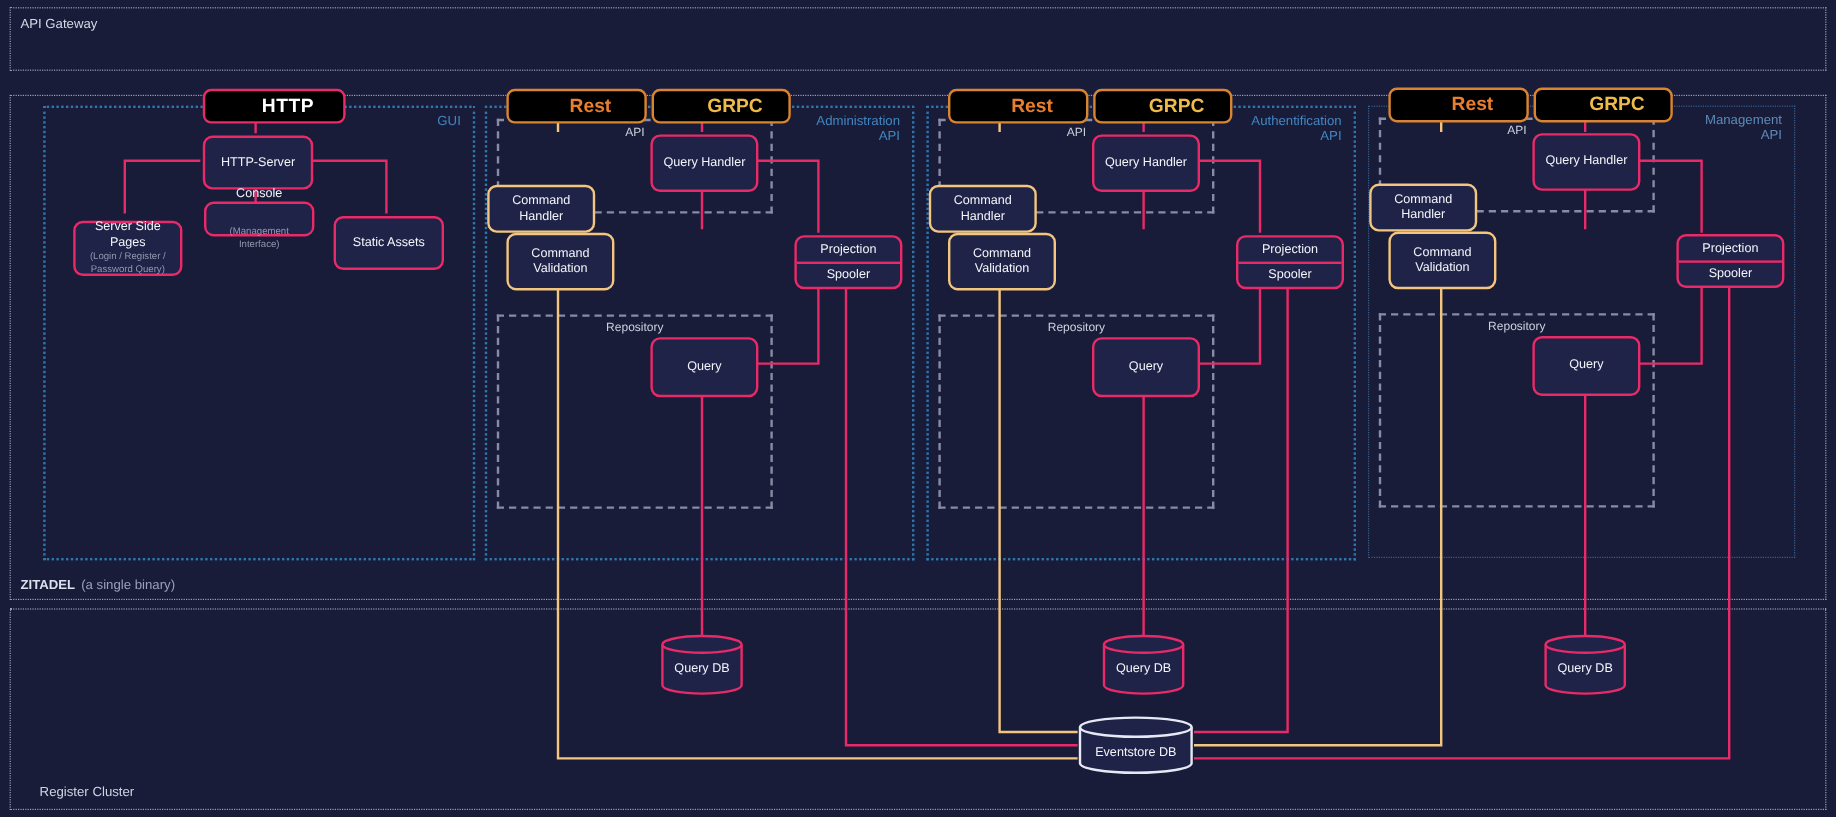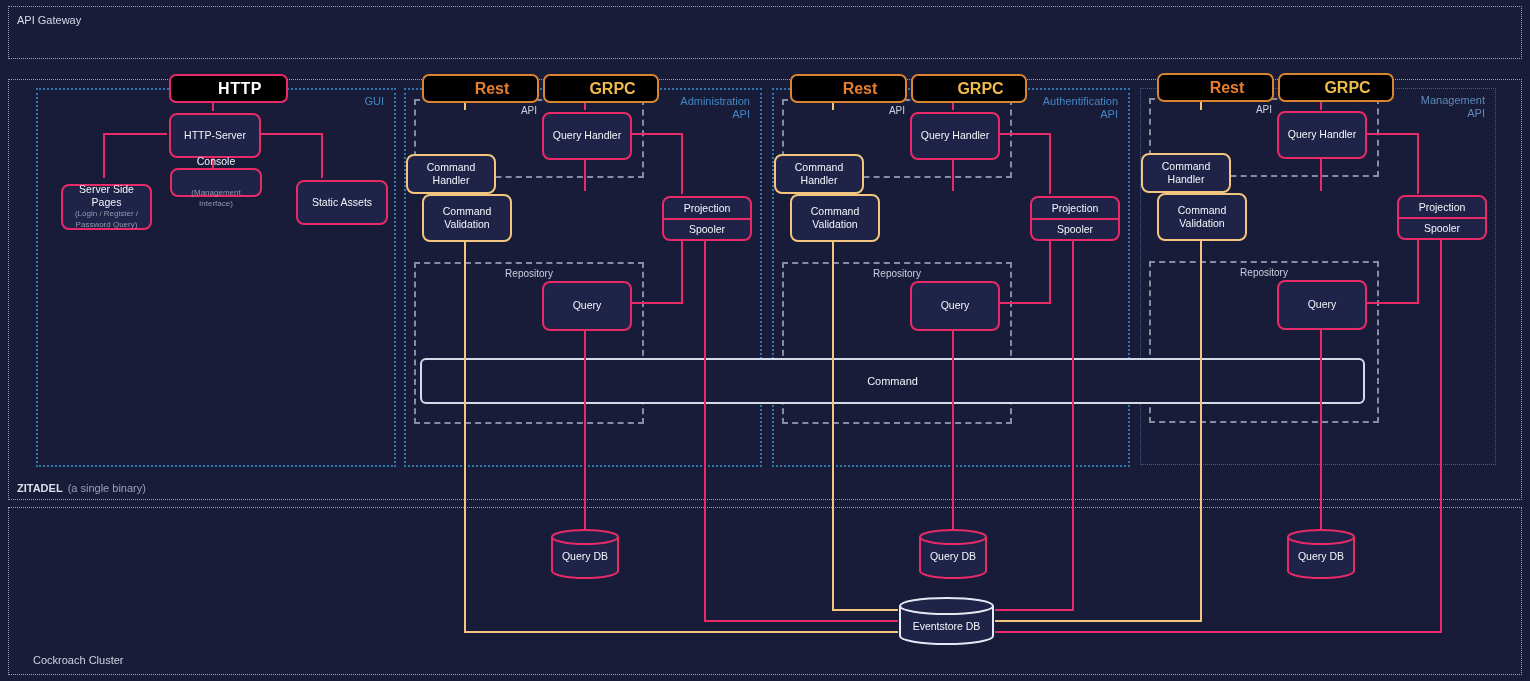--- a/index.html
+++ b/index.html
@@ -50,21 +50,21 @@
   .node{position:absolute;display:flex;flex-direction:column;align-items:center;justify-content:center;
         text-align:center;border-radius:8px;background:#1e2347;font-size:10.5px;line-height:1.25;
         color:#f4f5fa;z-index:4;padding:2px;box-sizing:border-box;}
   .node.pinkb{border:2px solid #e82a68;}
   .node.yellowb{border:2px solid #f3c57f;}
   .node .sub{font-size:8px;color:#9298ae;line-height:1.35;}
   
   .http-server{left:131px;top:23px;width:92px;height:45px;}
   .ssp{left:23px;top:94px;width:91px;height:46px;}
   .console{left:132px;top:78px;width:92px;height:29px;gap:20px;}
-  .static-assets{left:258px;top:90px;width:92px;height:45px;}
+  .static-assets{left:240px;top:90px;width:92px;height:45px;}
   
   .cmd-handler{left:0;top:22px;width:90px;height:40px;margin-top:42px;}
   .query-handler{left:136px;top:22px;width:90px;height:48px;}
   .cmd-validation{left:16px;top:104px;width:90px;height:48px;}
   .query-node{left:136px;top:191px;width:90px;height:50px;}
   .proj-spooler{position:absolute;left:256px;top:106px;width:90px;height:45px;border:2px solid #e82a68;
         border-radius:8px;background:#1e2347;z-index:4;box-sizing:border-box;display:flex;flex-direction:column;}
   .proj-cell,.spool-cell{flex:1;display:flex;align-items:center;justify-content:center;font-size:10.5px;}
   .spool-cell{border-top:2px solid #e82a68;}
 
@@ -84,21 +84,21 @@
 
   <div class="outer api-gateway">
     <span class="corner-label">API Gateway</span>
   </div>
 
   <div class="outer zitadel">
     <span class="bottom-label"><b>ZITADEL</b><span class="sub">(a single binary)</span></span>
   </div>
 
   <div class="outer cockroach">
-    <span class="bottom-label">Cockroach Cluster</span>
+    <span class="bottom-label">Register Cluster</span>
   </div>
 
   <div class="section gui-section">
     <div class="section-label">GUI</div>
     <div class="pill pinkb http-pill">HTTP</div>
     <div class="node pinkb http-server">HTTP-Server</div>
     <div class="node pinkb ssp">
       <span>Server Side Pages</span>
       <span class="sub">(Login / Register /</span>
       <span class="sub">Password Query)</span>
@@ -184,21 +184,20 @@
     <div class="proj-spooler">
       <div class="proj-cell">Projection</div>
       <div class="spool-cell">Spooler</div>
     </div>
     <div class="dashed-box repo-box">
       <span class="group-label">Repository</span>
     </div>
     <div class="node pinkb query-node">Query</div>
   </div>
 
-  <div class="command-bar">Command</div>
 
   <svg class="wires" width="1530" height="681" viewBox="0 0 1530 681">
 
     <path d="M213 97 V111 M167 134 H104 V178 M213 156 V178 M259 134 H322 V178" stroke="#e82a68" stroke-width="2" fill="none"></path>
 
     <path d="M465 97 V110 M465 158 V192 M465 240 V632 H898" stroke="#f3c57f" stroke-width="2" fill="none"></path>
     <path d="M585 97 V110 M585 158 V191 M630 134 H682 V194 M630 303 H682 V239 M705 239 V621 H898 M585 325 V535" stroke="#e82a68" stroke-width="2" fill="none"></path>
 
     <path d="M833 97 V110 M833 158 V192 M833 240 V610 H898" stroke="#f3c57f" stroke-width="2" fill="none"></path>
     <path d="M953 97 V110 M953 158 V191 M998 134 H1050 V194 M998 303 H1050 V239 M1073 239 V610 H995 M953 325 V535" stroke="#e82a68" stroke-width="2" fill="none"></path>

